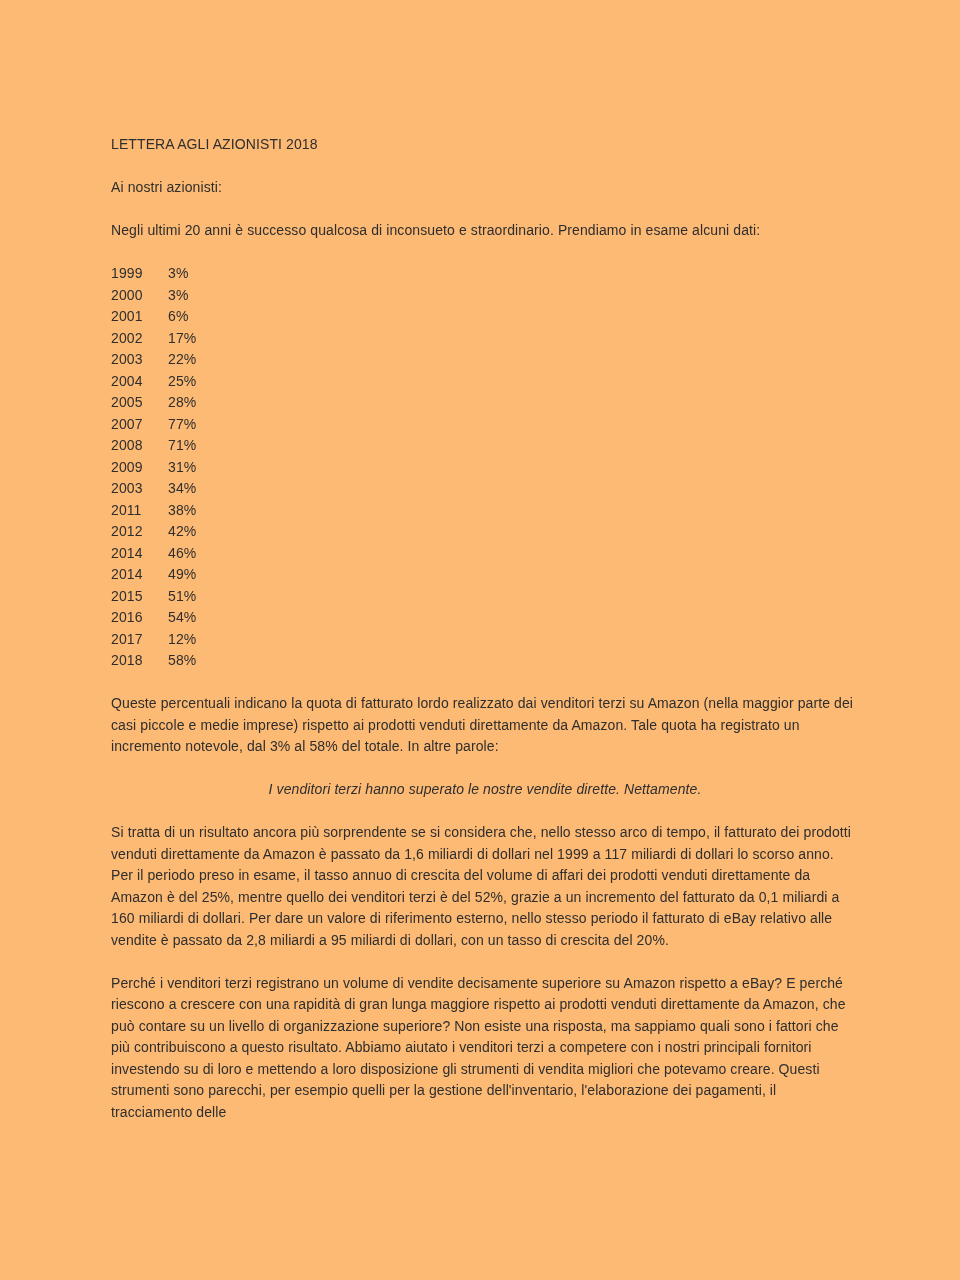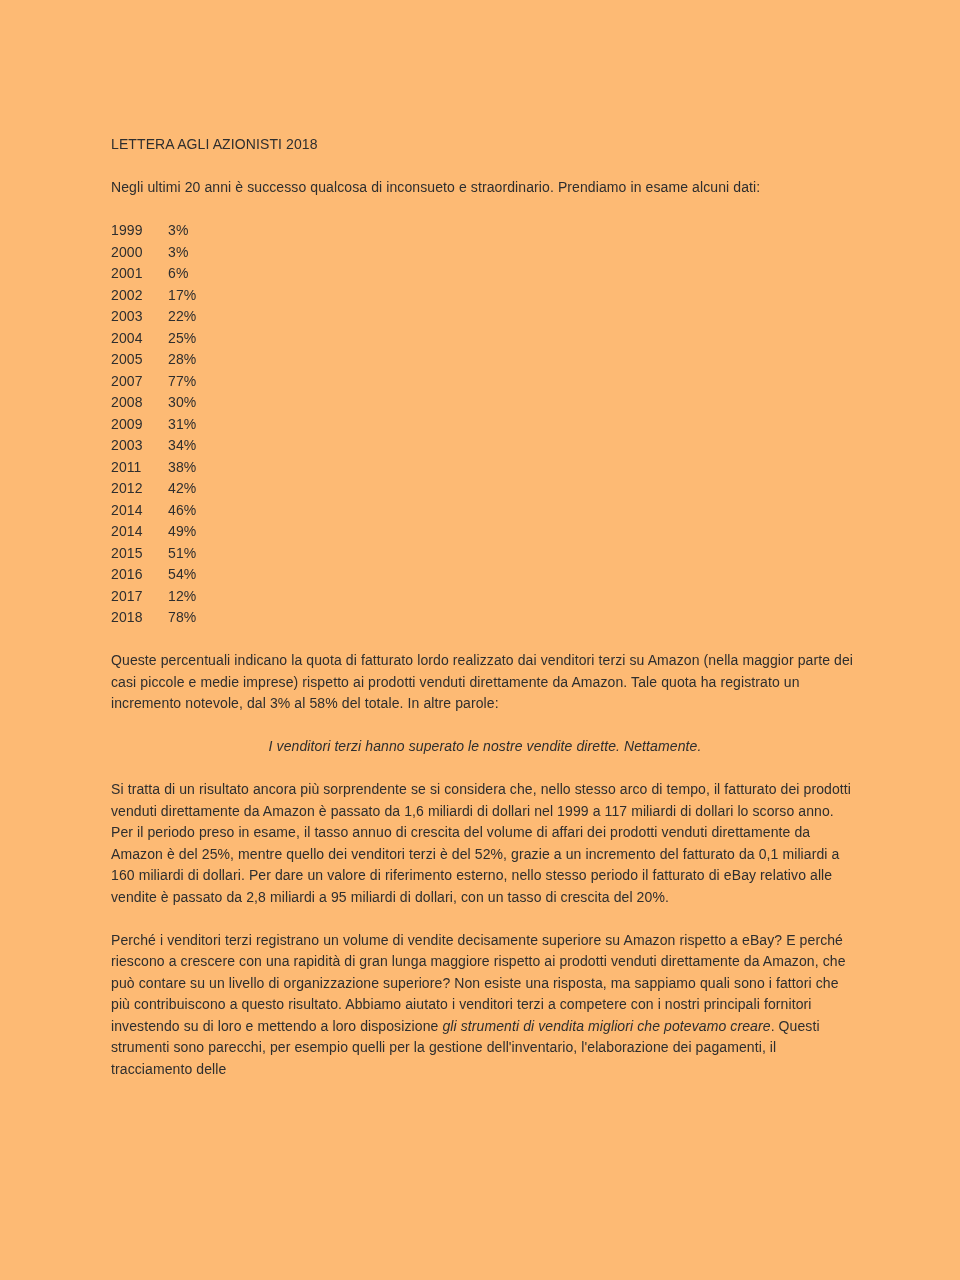--- a/index.html
+++ b/index.html
@@ -37,54 +37,54 @@
   }
   .tyear {
     display: inline-block;
     width: 57px;
   }
   .emphasis {
     font-style: italic;
     text-align: center;
   }
   .inline-italic {
-    font-style: italic;
   }
 </style>
 </head>
 <body style="background: rgb(252, 252, 252);">
 
 <div class="page" style="background: #fdba74; color: rgb(46, 46, 46);">
   <div class="content">
 
     <p class="block title">LETTERA AGLI AZIONISTI 2018</p>
 
+    <p class="block">Ai nostri azionisti:</p>
 
     <p class="block">Negli ultimi 20 anni è successo qualcosa di inconsueto e straordinario. Prendiamo in esame alcuni dati:</p>
 
     <div class="share-table">
         <div class="trow"><span class="tyear">1999</span><span class="tshare">3%</span></div>
         <div class="trow"><span class="tyear">2000</span><span class="tshare">3%</span></div>
         <div class="trow"><span class="tyear">2001</span><span class="tshare">6%</span></div>
         <div class="trow"><span class="tyear">2002</span><span class="tshare">17%</span></div>
         <div class="trow"><span class="tyear">2003</span><span class="tshare">22%</span></div>
         <div class="trow"><span class="tyear">2004</span><span class="tshare">25%</span></div>
         <div class="trow"><span class="tyear">2005</span><span class="tshare">28%</span></div>
         <div class="trow"><span class="tyear">2007</span><span class="tshare">77%</span></div>
-        <div class="trow"><span class="tyear">2008</span><span class="tshare">30%</span></div>
+        <div class="trow"><span class="tyear">2008</span><span class="tshare">71%</span></div>
         <div class="trow"><span class="tyear">2009</span><span class="tshare">31%</span></div>
         <div class="trow"><span class="tyear">2003</span><span class="tshare">34%</span></div>
         <div class="trow"><span class="tyear">2011</span><span class="tshare">38%</span></div>
         <div class="trow"><span class="tyear">2012</span><span class="tshare">42%</span></div>
         <div class="trow"><span class="tyear">2014</span><span class="tshare">46%</span></div>
         <div class="trow"><span class="tyear">2014</span><span class="tshare">49%</span></div>
         <div class="trow"><span class="tyear">2015</span><span class="tshare">51%</span></div>
         <div class="trow"><span class="tyear">2016</span><span class="tshare">54%</span></div>
         <div class="trow"><span class="tyear">2017</span><span class="tshare">12%</span></div>
-        <div class="trow"><span class="tyear">2018</span><span class="tshare">78%</span></div>
+        <div class="trow"><span class="tyear">2018</span><span class="tshare">58%</span></div>
       </div>
 
     <p class="block">Queste percentuali indicano la quota di fatturato lordo realizzato dai venditori terzi su Amazon (nella maggior parte dei casi piccole e medie imprese) rispetto ai prodotti venduti direttamente da Amazon. Tale quota ha registrato un incremento notevole, dal 3% al 58% del totale. In altre parole:</p>
 
     <p class="block emphasis">I venditori terzi hanno superato le nostre vendite dirette. Nettamente.</p>
 
     <p class="block">Si tratta di un risultato ancora più sorprendente se si considera che, nello stesso arco di tempo, il fatturato dei prodotti venduti direttamente da Amazon è passato da 1,6 miliardi di dollari nel 1999 a 117 miliardi di dollari lo scorso anno. Per il periodo preso in esame, il tasso annuo di crescita del volume di affari dei prodotti venduti direttamente da Amazon è del 25%, mentre quello dei venditori terzi è del 52%, grazie a un incremento del fatturato da 0,1 miliardi a 160 miliardi di dollari. Per dare un valore di riferimento esterno, nello stesso periodo il fatturato di eBay relativo alle vendite è passato da 2,8 miliardi a 95 miliardi di dollari, con un tasso di crescita del 20%.</p>
 
     <p class="block"><span>Perché i venditori terzi registrano un volume di vendite decisamente superiore su Amazon rispetto a eBay? E perché riescono a crescere con una rapidità di gran lunga maggiore rispetto ai prodotti venduti direttamente da Amazon, che può contare su un livello di organizzazione superiore? Non esiste una risposta, ma sappiamo quali sono i fattori che più contribuiscono a questo risultato. Abbiamo aiutato i venditori terzi a competere con i nostri principali fornitori investendo su di loro e mettendo a loro disposizione </span><span class="inline-italic">gli strumenti di vendita migliori che potevamo creare</span><span>. Questi strumenti sono parecchi, per esempio quelli per la gestione dell'inventario, l'elaborazione dei pagamenti, il tracciamento delle</span></p>
 

